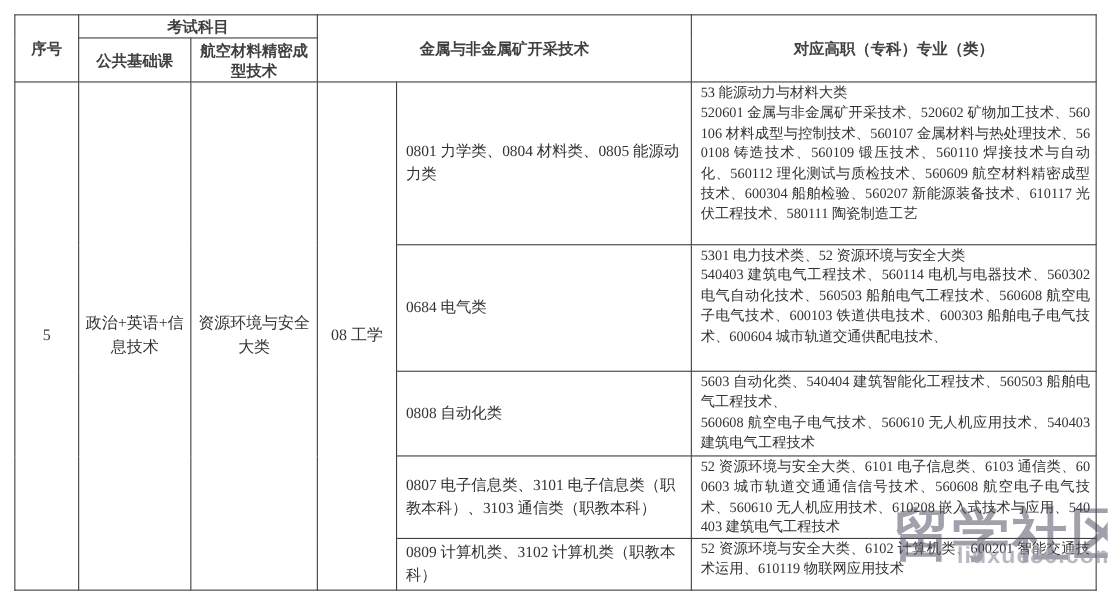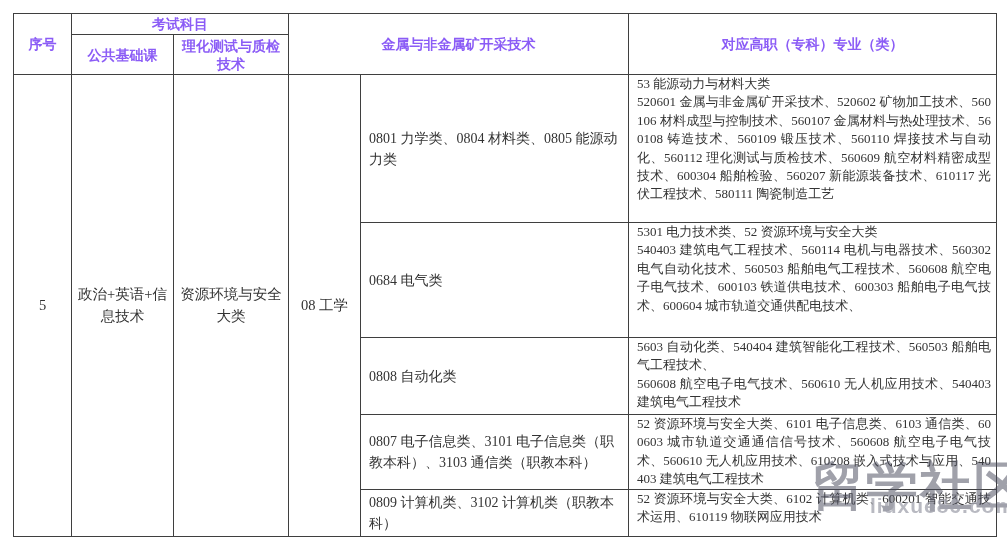--- a/index.html
+++ b/index.html
@@ -20,21 +20,21 @@
   }
   .exam-table th,.exam-table td{
     border:1.5px solid #3f3f3f;
     padding:0;
     overflow:hidden;
   }
   .exam-table th{
     font-family:"Liberation Sans","DejaVu Sans",sans-serif;
     font-weight:700;
     font-size:14px;
-    color:#8b5cf6;
+    color:#404040;
     text-align:center;
     vertical-align:middle;
     line-height:18px;
     padding:1px 3px;
   }
   td.center-cell{
     text-align:center;
     vertical-align:middle;
     font-size:14.5px;
     line-height:22px;
@@ -92,21 +92,21 @@
   </colgroup>
   <tbody>
     <tr style="height:20px">
       <th rowspan="2">序号</th>
       <th colspan="2">考试科目</th>
       <th colspan="2" rowspan="2">金属与非金属矿开采技术</th>
       <th rowspan="2">对应高职（专科）专业（类）</th>
     </tr>
     <tr style="height:40px">
       <th>公共基础课</th>
-      <th>理化测试与质检技术</th>
+      <th>航空材料精密成型技术</th>
     </tr>
 
     <tr style="height:148px">
       <td rowspan="5" class="center-cell">5</td>
       <td rowspan="5" class="center-cell">政治+英语+信息技术</td>
       <td rowspan="5" class="center-cell">资源环境与安全大类</td>
       <td rowspan="5" class="center-cell" style="white-space:nowrap">08 工学</td>
       <td class="undergrad-cell">0801 力学类、0804 材料类、0805 能源动力类</td>
       <td class="vocational-cell">53 能源动力与材料大类
 520601 金属与非金属矿开采技术、520602 矿物加工技术、560106 材料成型与控制技术、560107 金属材料与热处理技术、560108 铸造技术、560109 锻压技术、560110 焊接技术与自动化、560112 理化测试与质检技术、560609 航空材料精密成型技术、600304 船舶检验、560207 新能源装备技术、610117 光伏工程技术、580111 陶瓷制造工艺</td>

